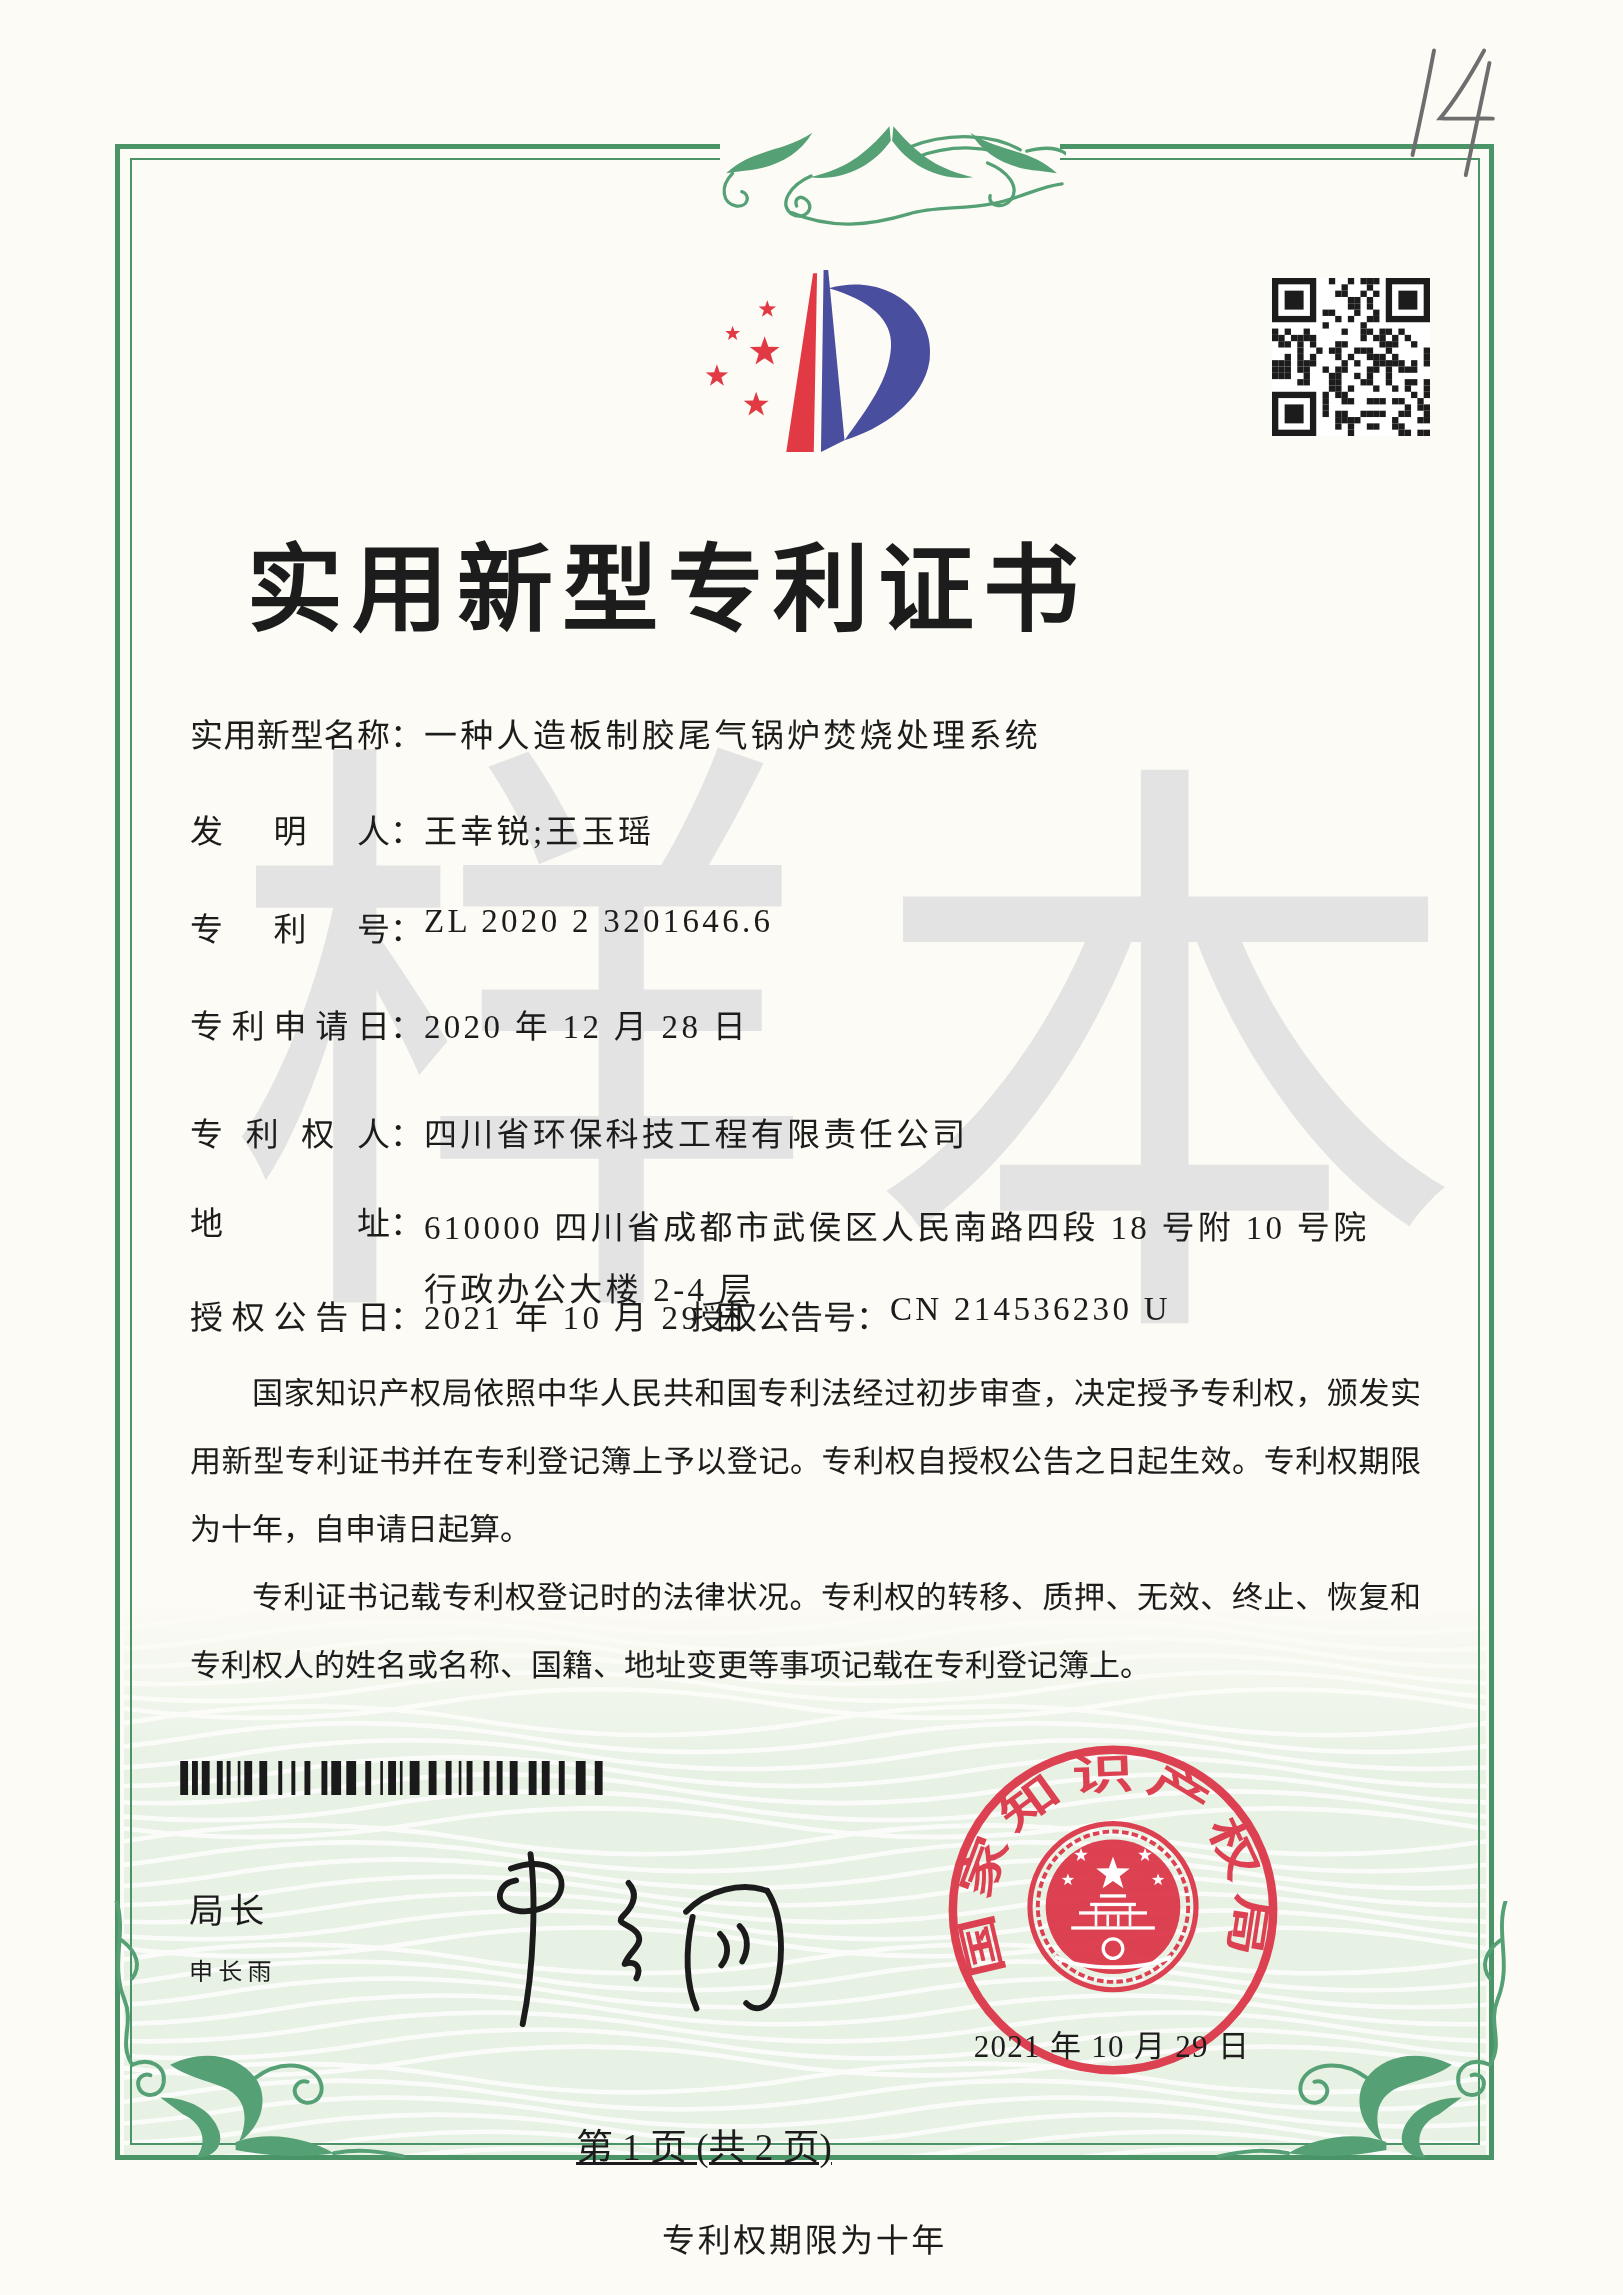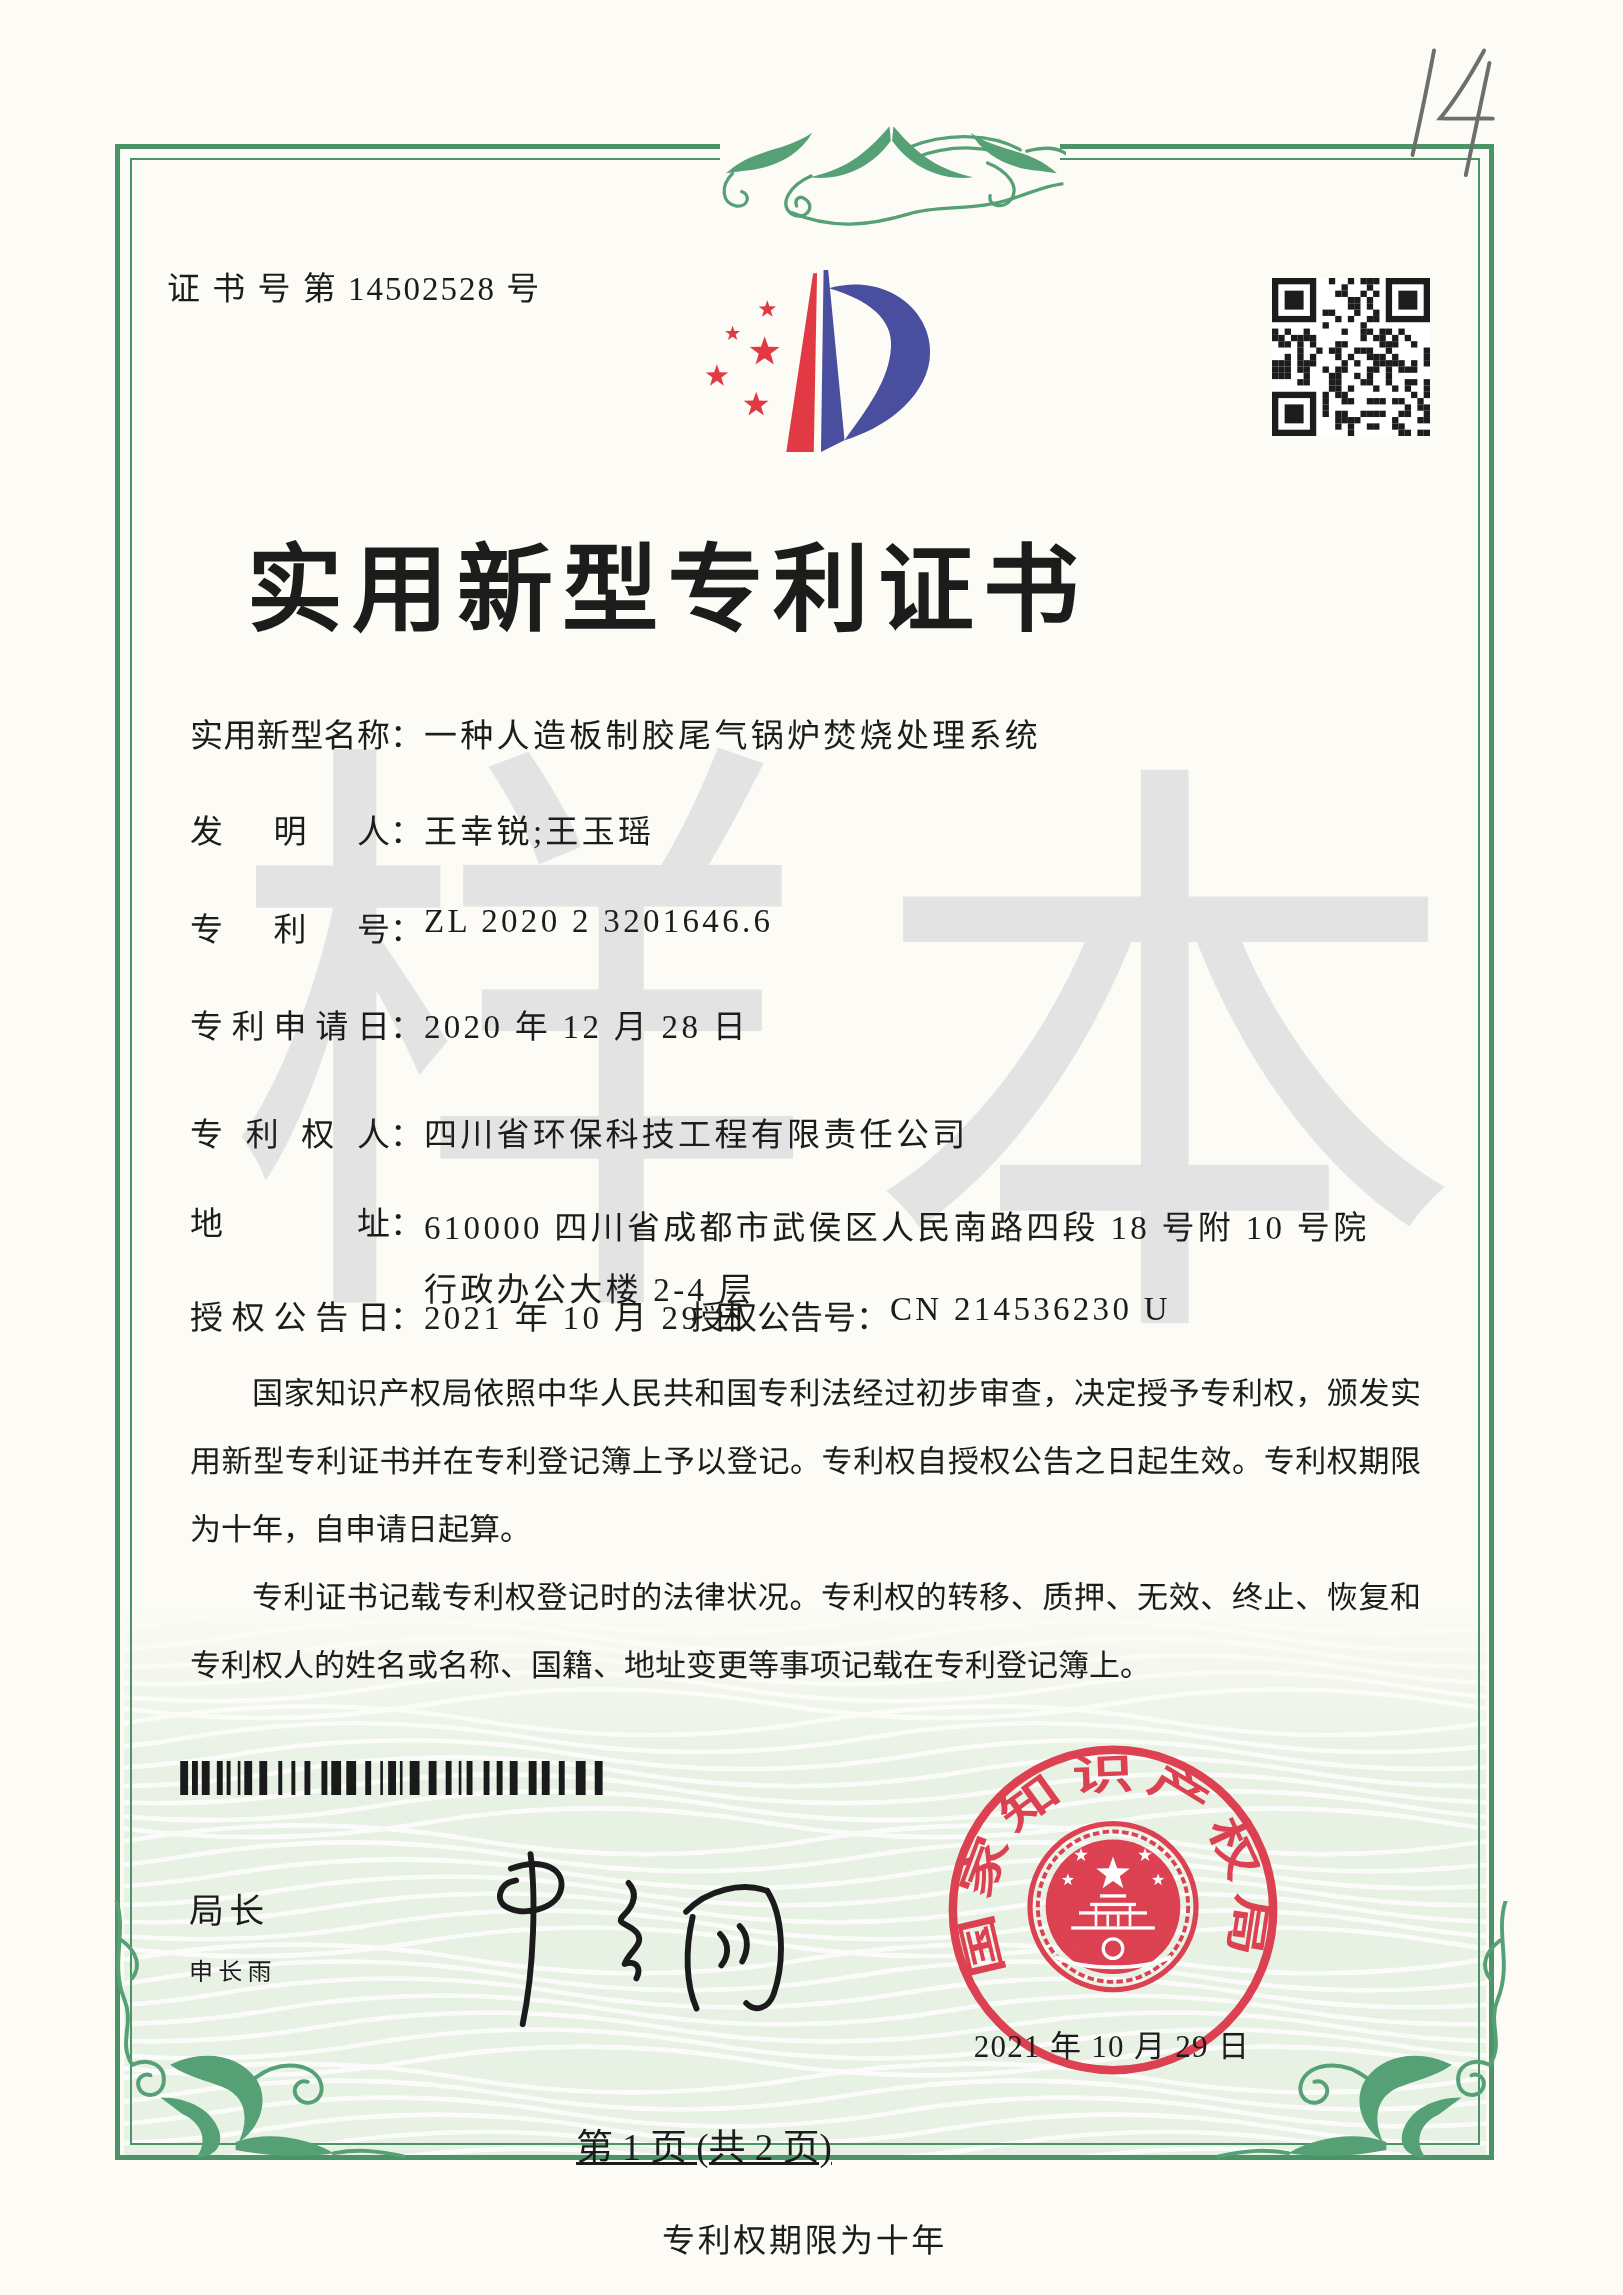--- a/index.html
+++ b/index.html
@@ -159,21 +159,20 @@
         <path d="M36,60 C60,78 66,100 52,118"></path>
       </g>
       <g fill="var(--ornament_green)">
         <path d="M110,250 C160,225 215,235 240,270 C262,300 250,345 215,368 C232,330 225,295 185,282 C150,270 125,262 110,250 Z"></path>
         <path d="M95,300 C140,300 175,320 185,352 C192,376 175,392 150,392 C168,368 160,340 130,326 Z"></path>
         <path d="M210,368 C260,350 320,362 360,385 C310,392 260,390 210,380 Z"></path>
       </g>
     </svg>
   </div>
 
-  <div class="abs cert-no">证 书 号 第 14502528 号</div>
 
   <div class="abs" style="left:673px;top:236px;z-index:5;">
     <svg width="275" height="216" viewBox="0 0 420 330">
       <g id="logo-stars">
           <polygon points="144.0,98.0 147.3,107.5 157.3,107.7 149.3,113.7 152.2,123.3 144.0,117.6 135.8,123.3 138.7,113.7 130.7,107.7 140.7,107.5 " fill="#e13a44"></polygon>
           <polygon points="91.0,137.0 93.8,145.1 102.4,145.3 95.6,150.5 98.1,158.7 91.0,153.8 83.9,158.7 86.4,150.5 79.6,145.3 88.2,145.1 " fill="#e13a44"></polygon>
           <polygon points="140.0,153.0 145.6,169.2 162.8,169.6 149.1,180.0 154.1,196.4 140.0,186.6 125.9,196.4 130.9,180.0 117.2,169.6 134.4,169.2 " fill="#e13a44"></polygon>
           <polygon points="67.0,196.0 71.2,208.2 84.1,208.4 73.8,216.2 77.6,228.6 67.0,221.2 56.4,228.6 60.2,216.2 49.9,208.4 62.8,208.2 " fill="#e13a44"></polygon>
           <polygon points="127.0,238.0 131.7,251.5 146.0,251.8 134.6,260.5 138.8,274.2 127.0,266.0 115.2,274.2 119.4,260.5 108.0,251.8 122.3,251.5 " fill="#e13a44"></polygon>
         </g>

